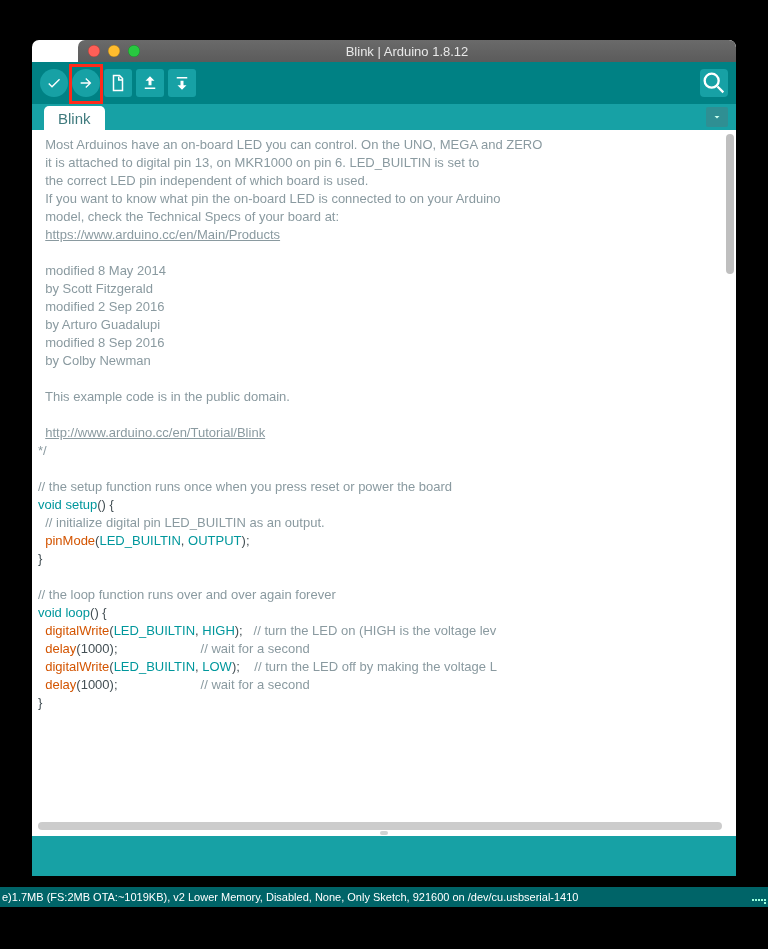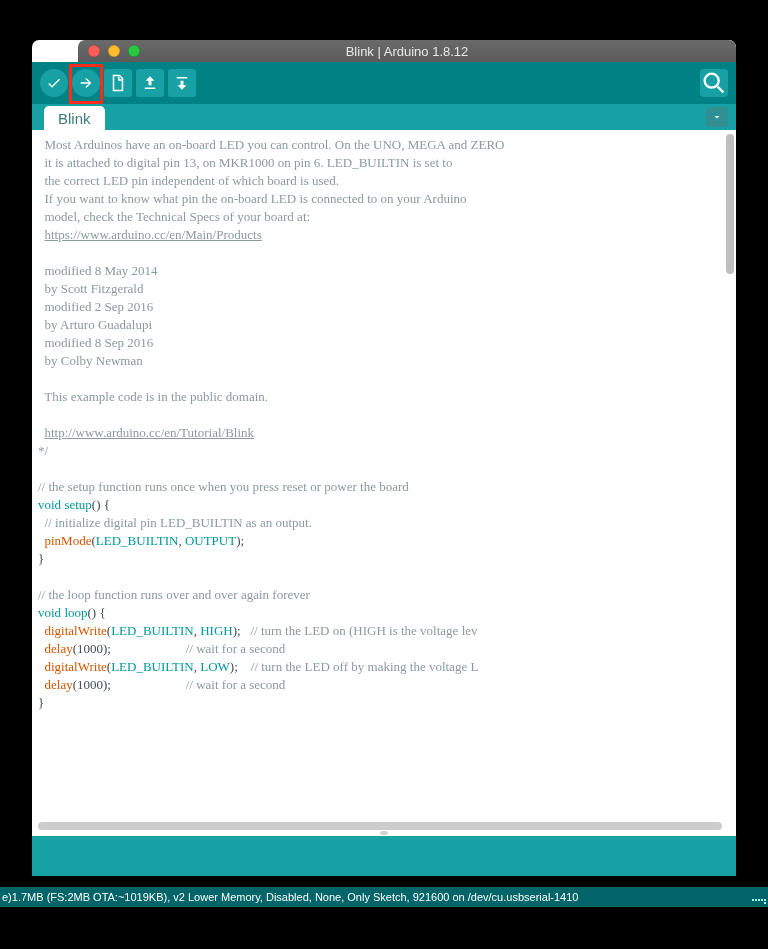--- a/index.html
+++ b/index.html
@@ -125,21 +125,21 @@
   .tabmenu svg { width:12px; height:12px; fill:#cfe; }
 
   
   .editor {
     flex: 1;
     position: relative;
     background: #ffffff;
     overflow: hidden;
   }
   .code {
-    font-family: Liberation Serif, serif;
+    font-family: Liberation Sans, sans-serif;
     font-size: 13px;
     line-height: 18px;
     white-space: pre;
     color: #434f54;
     padding: 6px 6px 6px 6px;
     overflow: hidden;
   }
   .code .comment { color: #8a9aa0; }
   .code .kw { color: #00979C; }
   .code .ty { color: #00979C; }

